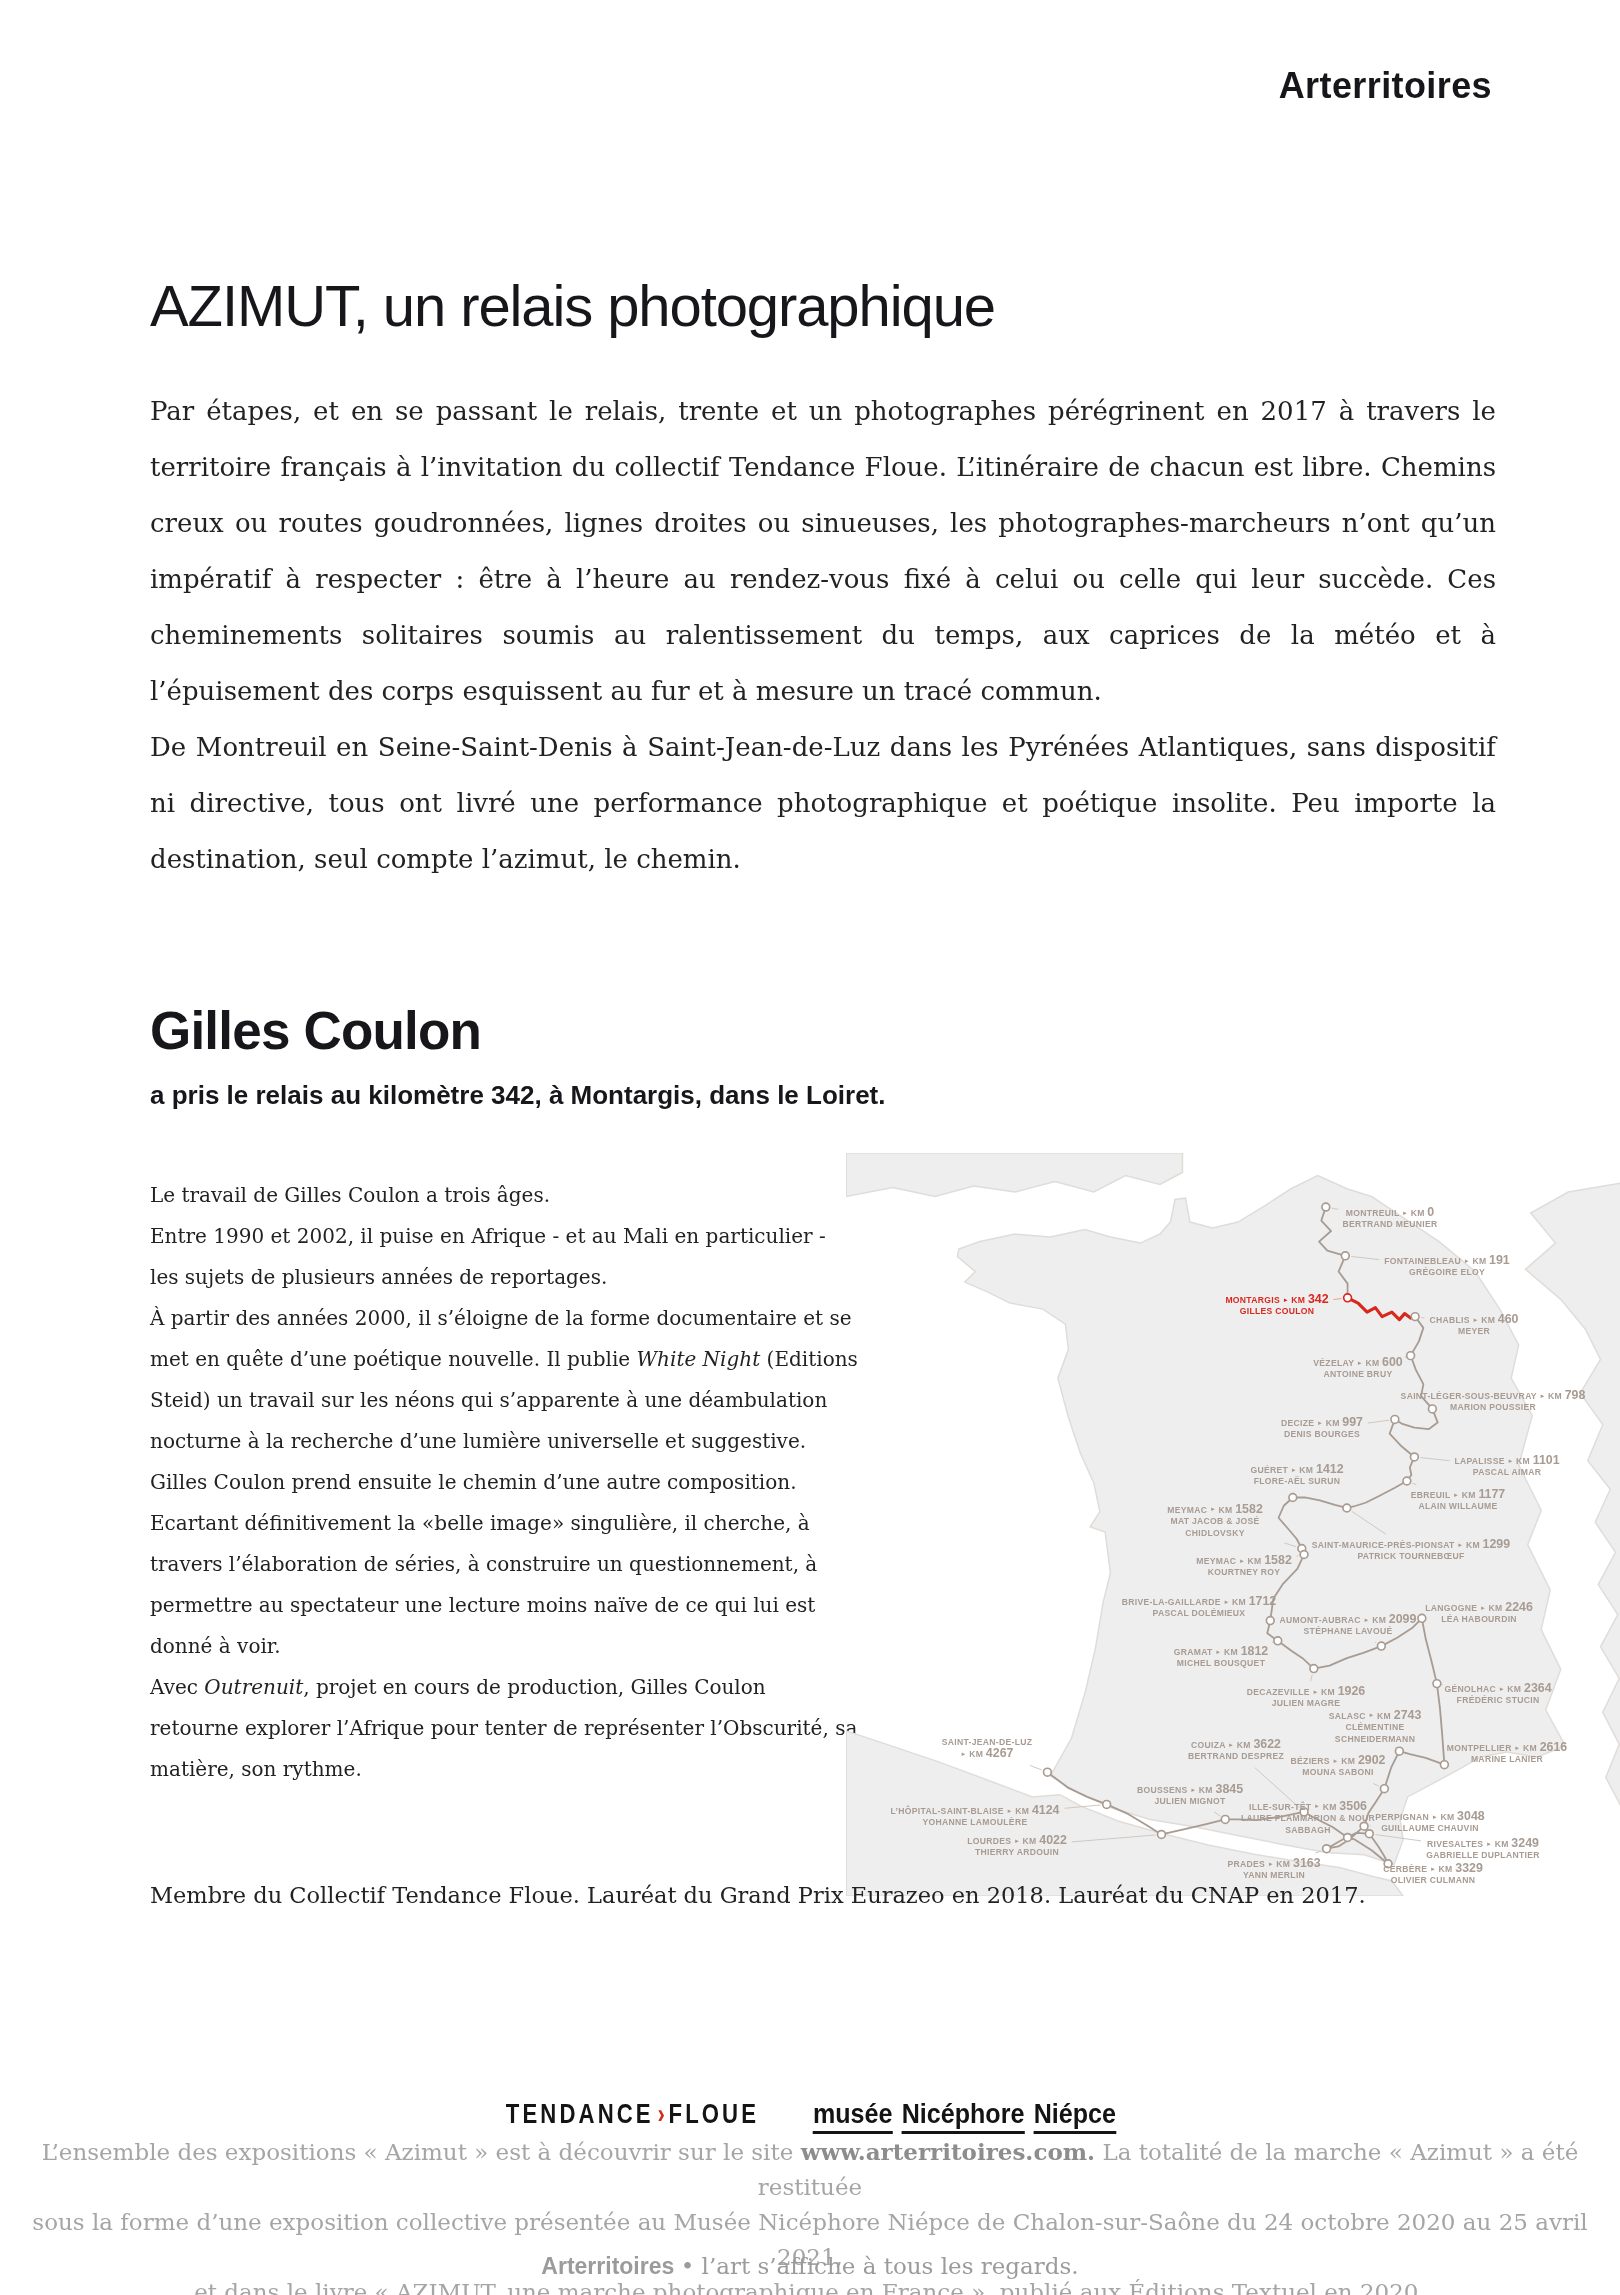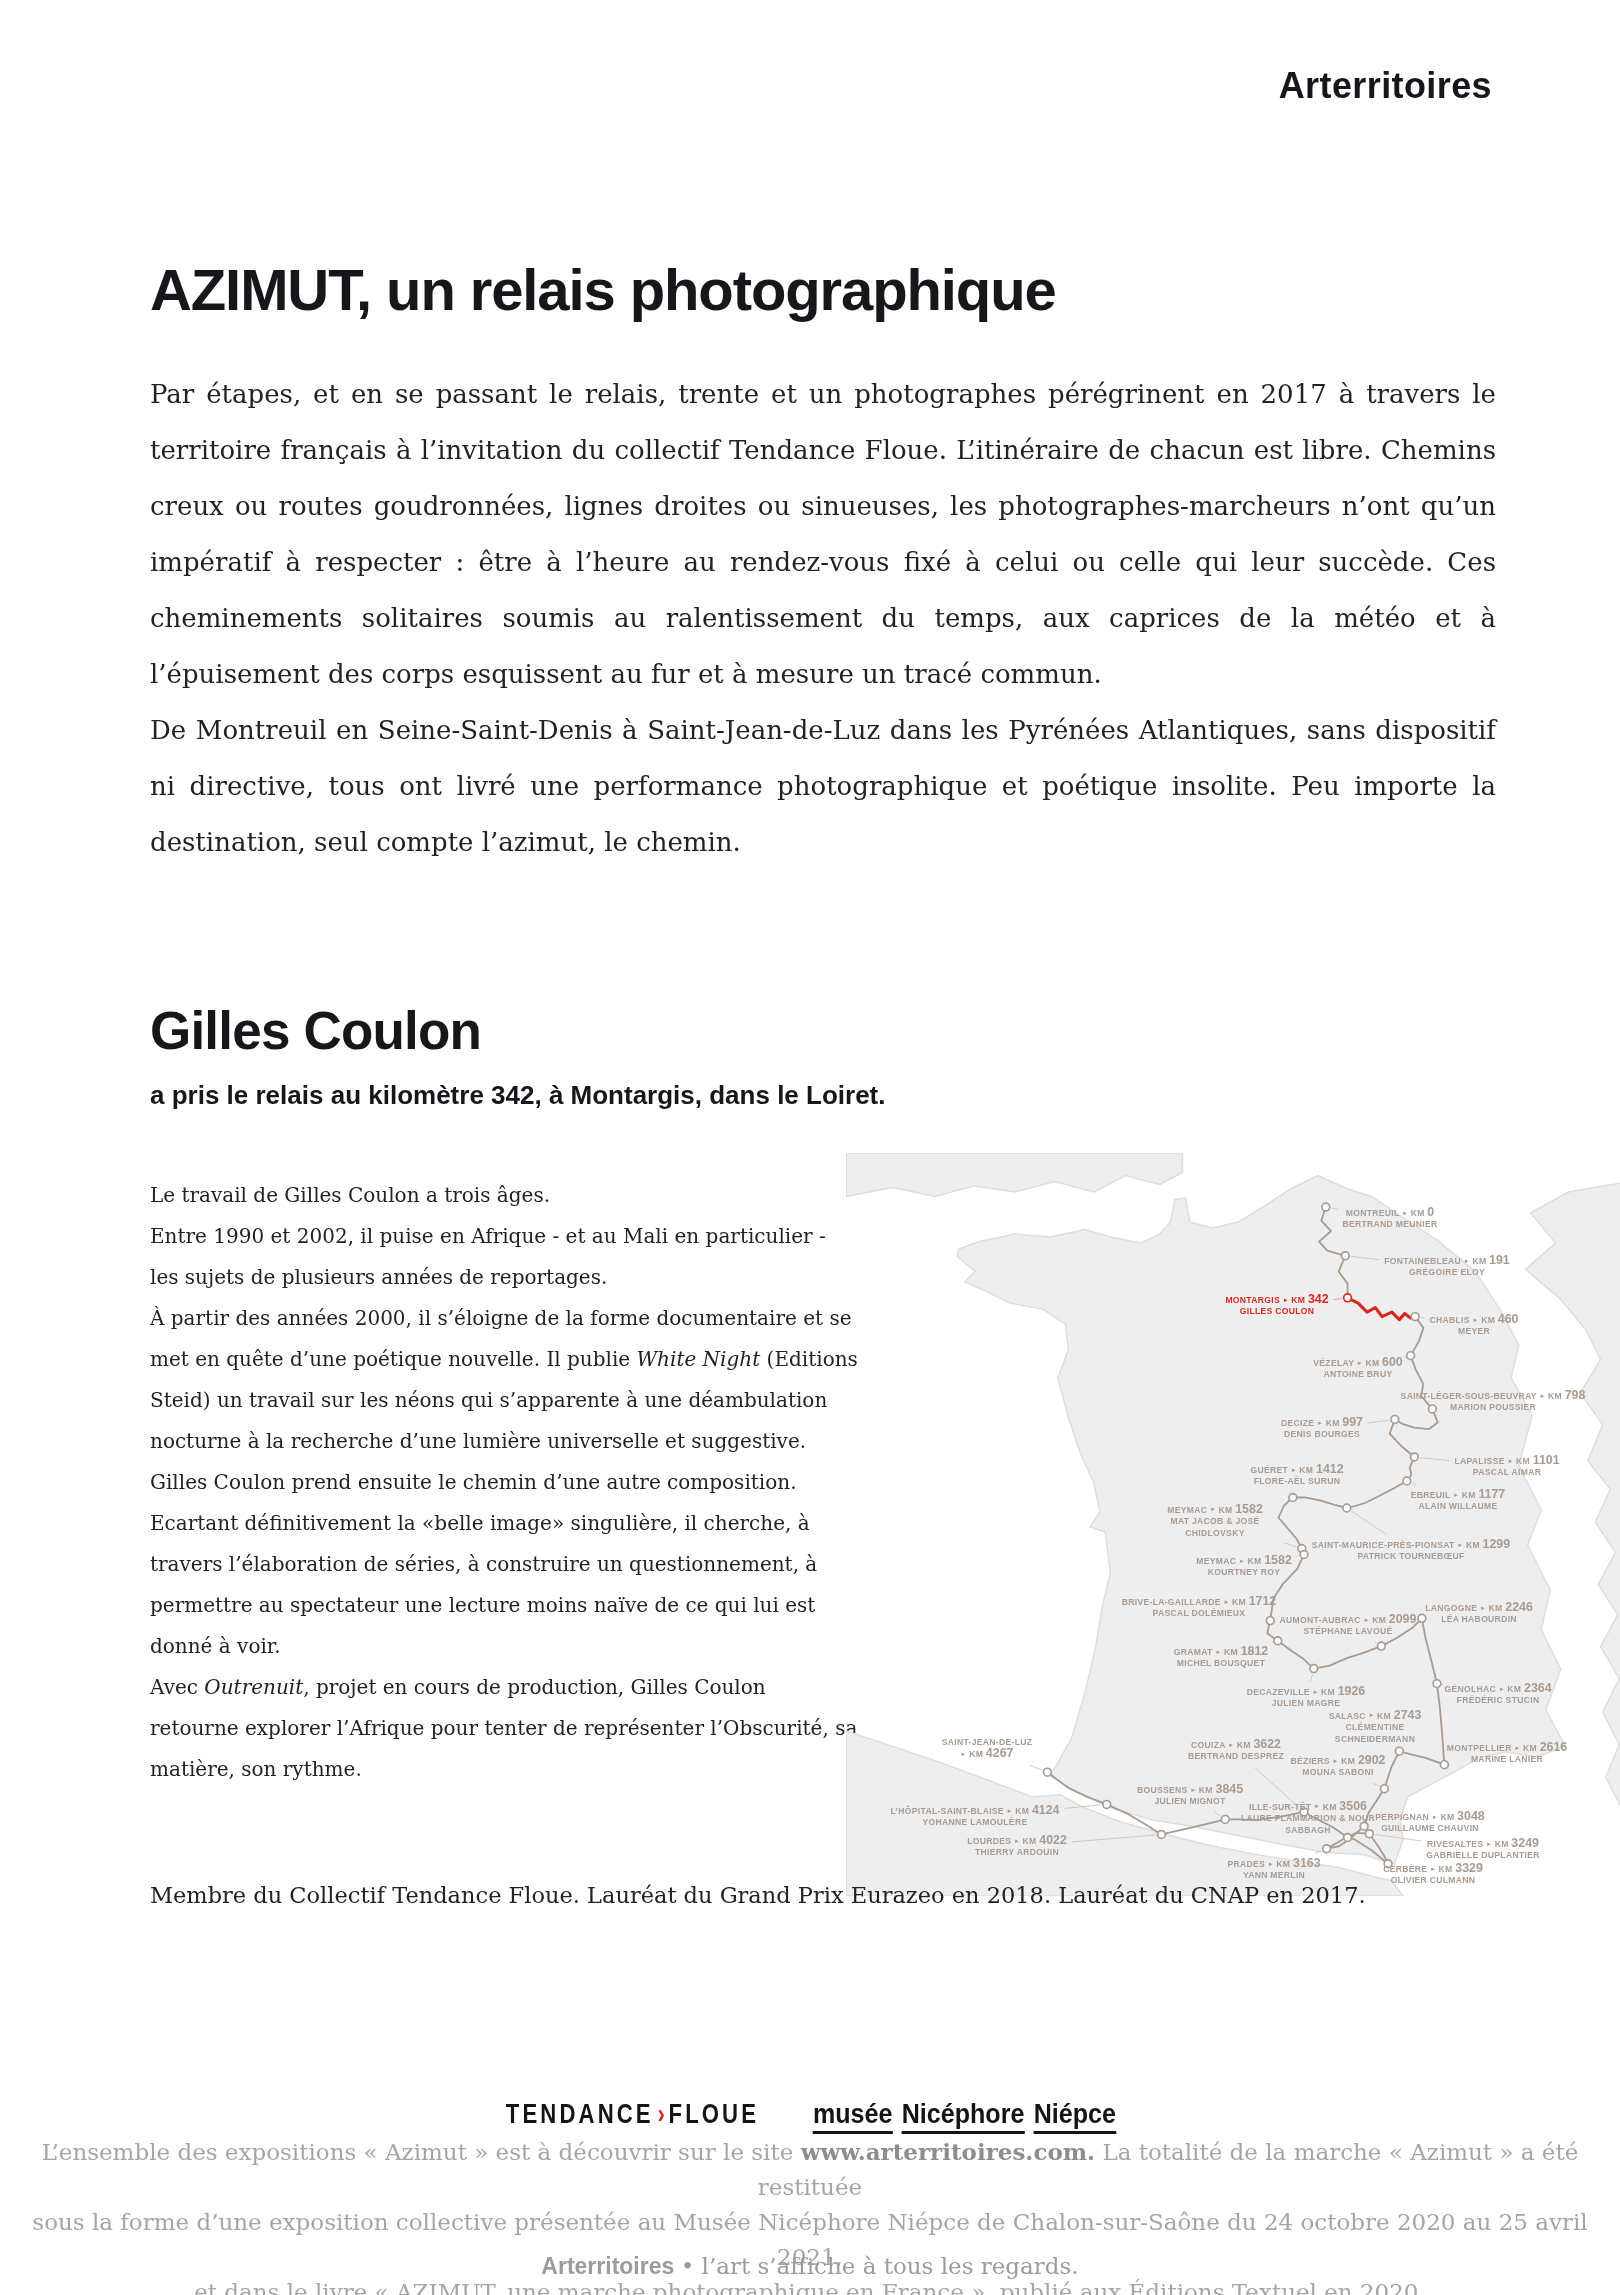--- a/index.html
+++ b/index.html
@@ -1,23 +1,23 @@
 <!DOCTYPE html>
 <html lang="fr" style="font-size:12px"><head>
 <meta charset="utf-8">
 <style>
   html,body{margin:0;padding:0;background:#ffffff;}
   #page{position:relative;width:1620px;height:2295px;background:#ffffff;overflow:hidden;
         font-family:"Liberation Sans",sans-serif;color:#1c1c20;}
   .serif{font-family:"DejaVu Serif","Liberation Serif",serif;}
 
   #brand-header{position:absolute;top:65px;right:128px;font-size:36px;font-weight:700;letter-spacing:0.4px;color:#17171b;}
-  #page-title{position:absolute;left:150px;top:256px;font-size:58px;font-weight:700;letter-spacing:-1.1px;color:#17171b;}
-
-  #intro{position:absolute;left:150px;top:366px;width:1346px;font-size:26px;line-height:56px;color:#222;text-align:justify;}
+  #page-title{position:absolute;left:150px;top:272px;font-size:58px;font-weight:400;letter-spacing:-1.1px;color:#17171b;}
+
+  #intro{position:absolute;left:150px;top:383px;width:1346px;font-size:26px;line-height:56px;color:#222;text-align:justify;}
   #intro p{margin:0;}
 
   #section-heading{position:absolute;left:150px;top:1000px;font-size:53px;font-weight:700;letter-spacing:-0.8px;color:#17171b;}
   #section-sub{position:absolute;left:150px;top:1080px;font-size:26px;font-weight:700;color:#17171b;}
 
   #bio{position:absolute;left:150px;top:1175px;width:710px;font-size:20px;line-height:41px;color:#222;hyphens:auto;}
   #bio p{margin:0;}
   .it{font-style:italic;}
   .bd{font-weight:700;}
 

